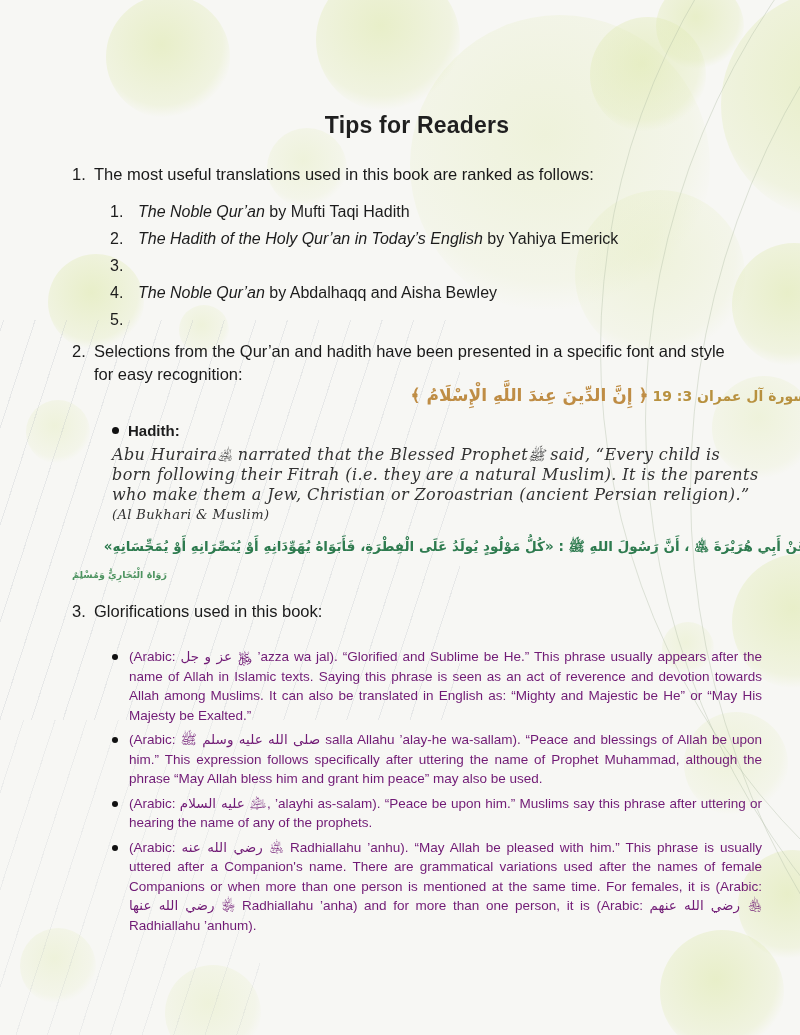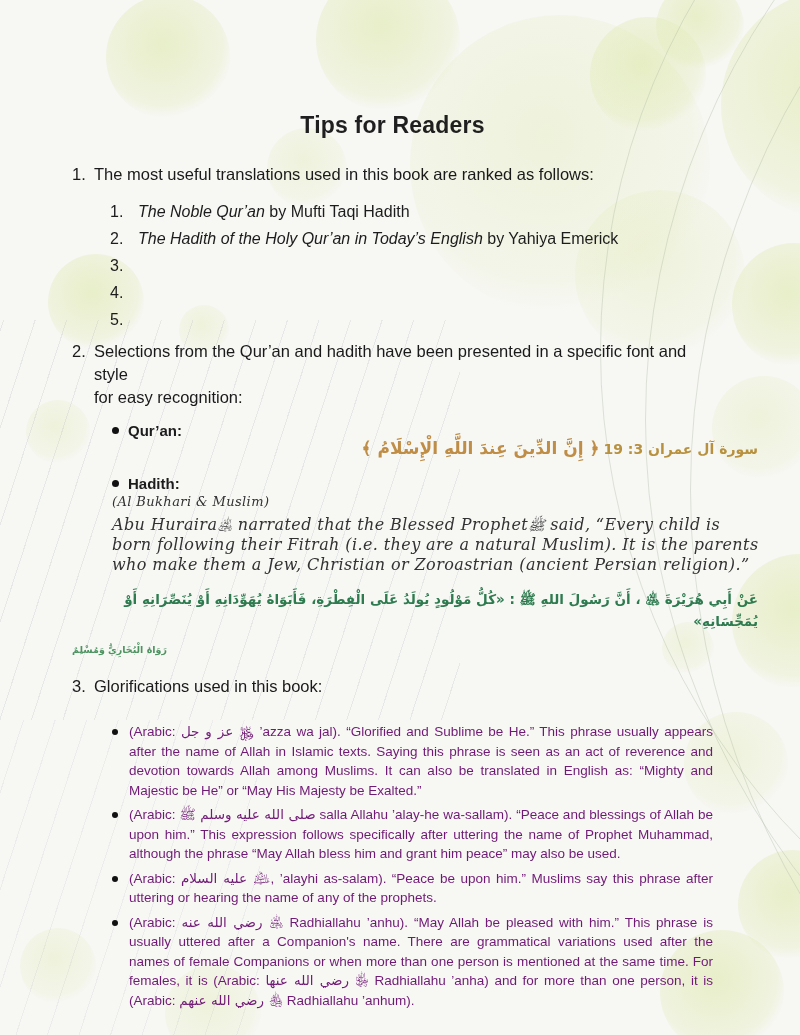--- a/index.html
+++ b/index.html
@@ -24,21 +24,21 @@
       rgba(224,234,178,0.38), rgba(224,234,178,0.16) 60%, rgba(224,234,178,0) 72%);
   }
   .arc { position:absolute; border-radius:50%; border:1px solid rgba(178,190,168,0.40); }
   .hatch {
     position:absolute;
     background:repeating-linear-gradient(108deg,
       rgba(165,172,184,0.20) 0 1px, transparent 1px 30px);
   }
 
   
-  .content { position:relative; z-index:2; padding:112px 87px 0 72px; }
+  .content { position:relative; z-index:2; padding:112px 38px 0 72px; }
 
   h1.title { text-align:center; font-size:23px; font-weight:bold; color:#1f1f1f; letter-spacing:0.2px; }
 
   .sec { display:flex; margin-top:24px; font-size:16.5px; line-height:23px; color:#1a1a1a; }
   .sec .num { flex:none; width:22px; }
   .sec .txt { flex:1; }
 
   ol.translations { list-style:none; margin:15px 0 0 38px; }
   ol.translations li { display:flex; font-size:16px; line-height:21px; margin-bottom:6px; }
   ol.translations .num { flex:none; width:28px; }
@@ -128,43 +128,40 @@
       </li>
     <li>
         <span class="num">2.</span>
         <span><span class="book">The Hadith of the Holy Qur’an in Today’s English</span><span> by Yahiya Emerick</span></span>
       </li>
     <li>
         <span class="num">3.</span>
       </li>
     <li>
         <span class="num">4.</span>
+        <span><span class="book">The Noble Qur’an</span><span> by Abdalhaqq and Aisha Bewley</span></span>
       </li>
     <li>
         <span class="num">5.</span>
       </li>
   </ol>
 
   <div class="sec" style="margin-top:10px;">
     <span class="num">2.</span>
     <span class="txt"><span>Selections from the Qur’an and hadith have been presented in a specific font and style</span><br><span>for easy recognition:</span></span>
   </div>
 
-  <div class="blabel">
-    <span class="bdot"></span>
-    <span class="lbl">Qur’an:</span>
-  </div>
   <div class="verse-line arabic"><span class="vref">سورة آل عمران 3: 19</span><span>﴿ إِنَّ الدِّينَ عِندَ اللَّهِ الْإِسْلَامُ ﴾</span></div>
 
   <div class="blabel">
     <span class="bdot"></span>
     <span class="lbl">Hadith:</span>
   </div>
+  <p class="callig hadith-text"><span>Abu Huraira</span><span class="hon">﵁</span><span> narrated that the Blessed Prophet</span><span class="hon">ﷺ</span><span> said, “Every child is born following their Fitrah (i.e. they are a natural Muslim). It is the parents who make them a Jew, Christian or Zoroastrian (ancient Persian religion).”</span></p>
   <p class="callig hadith-src">(Al Bukhari &amp; Muslim)</p>
-  <p class="callig hadith-text"><span>Abu Huraira</span><span class="hon">﵁</span><span> narrated that the Blessed Prophet</span><span class="hon">ﷺ</span><span> said, “Every child is born following their Fitrah (i.e. they are a natural Muslim). It is the parents who make them a Jew, Christian or Zoroastrian (ancient Persian religion).”</span></p>
   <div class="hadith-ar arabic">عَنْ أَبِي هُرَيْرَةَ ﵁ ، أَنَّ رَسُولَ اللهِ ﷺ : «كُلُّ مَوْلُودٍ يُولَدُ عَلَى الْفِطْرَةِ، فَأَبَوَاهُ يُهَوِّدَانِهِ أَوْ يُنَصِّرَانِهِ أَوْ يُمَجِّسَانِهِ»</div>
   <div class="hadith-ar-src arabic">رَوَاهُ الْبُخَارِيُّ وَمُسْلِمٌ</div>
 
   <div class="sec" style="margin-top:20px;">
     <span class="num">3.</span>
     <span class="txt">Glorifications used in this book:</span>
   </div>
 
   <ul class="glor">
     <li>

